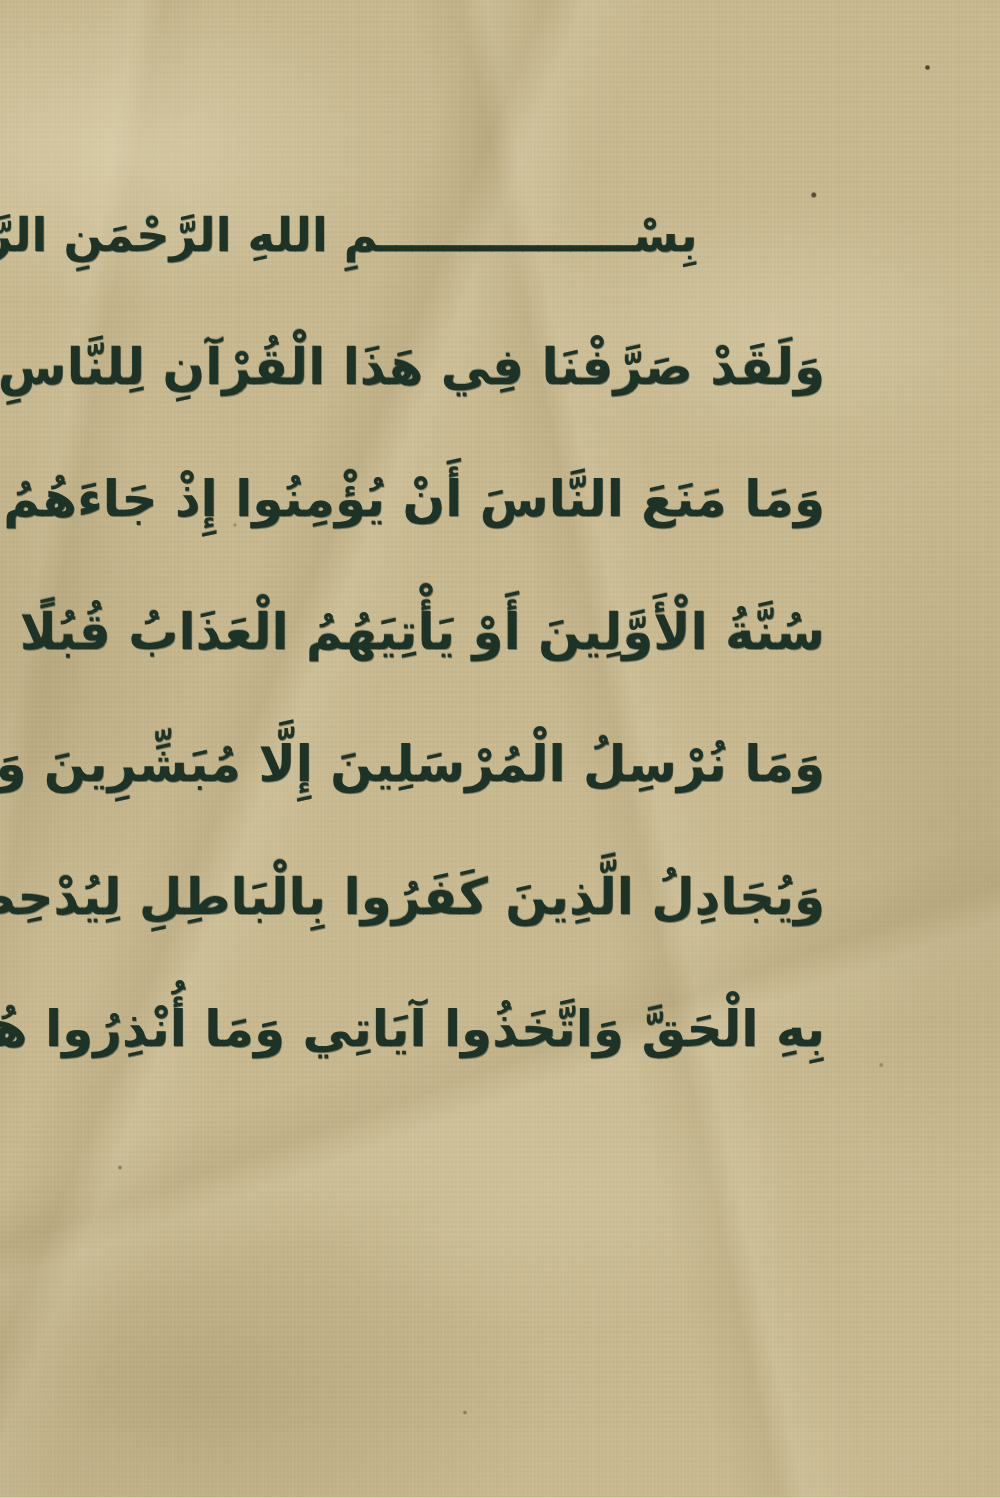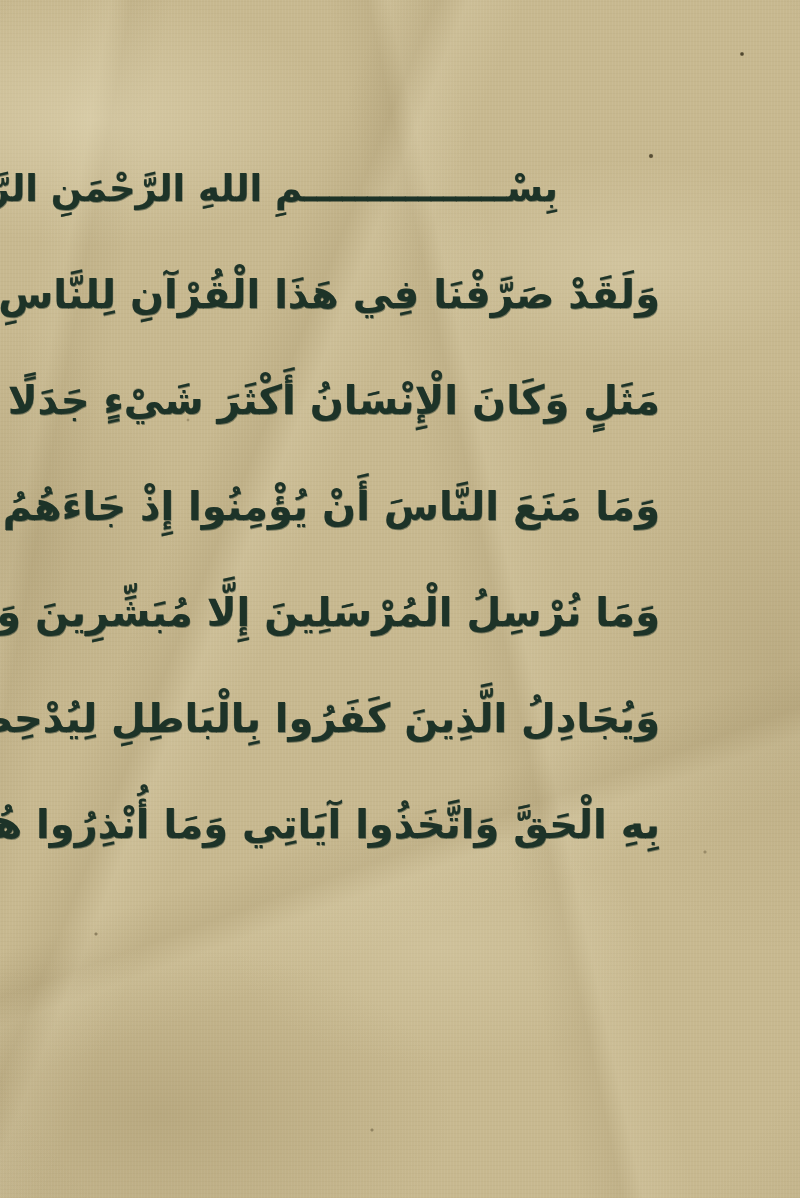--- a/index.html
+++ b/index.html
@@ -93,24 +93,24 @@
   <div class="vignette"></div>
 
   <main class="panel">
     <div class="line basmala">
       <span class="line-text">بِسْــــــــــــــــمِ اللهِ الرَّحْمَنِ الرَّحِيمِ</span>
     </div>
     <div class="line">
       <span class="line-text">وَلَقَدْ صَرَّفْنَا فِي هَذَا الْقُرْآنِ لِلنَّاسِ مِنْ كُلِّ</span>
     </div>
     <div class="line">
-      <span class="line-text">مَثَلٍ وَكَانَ الْإِنْسَانُ أَكْثَرَ شَيْءٍ جَدَلًا</span>
+      <span class="line-text">وَمَا مَنَعَ النَّاسَ أَنْ يُؤْمِنُوا إِذْ جَاءَهُمُ</span>
     </div>
     <div class="line">
-      <span class="line-text">وَمَا مَنَعَ النَّاسَ أَنْ يُؤْمِنُوا إِذْ جَاءَهُمُ</span>
+      <span class="line-text">سُنَّةُ الْأَوَّلِينَ أَوْ يَأْتِيَهُمُ الْعَذَابُ قُبُلًا</span>
     </div>
     <div class="line">
       <span class="line-text">وَمَا نُرْسِلُ الْمُرْسَلِينَ إِلَّا مُبَشِّرِينَ وَمُنْذِرِينَ</span>
     </div>
     <div class="line">
       <span class="line-text">وَيُجَادِلُ الَّذِينَ كَفَرُوا بِالْبَاطِلِ لِيُدْحِضُوا</span>
     </div>
     <div class="line">
       <span class="line-text">بِهِ الْحَقَّ وَاتَّخَذُوا آيَاتِي وَمَا أُنْذِرُوا هُزُوًا</span>
     </div>

